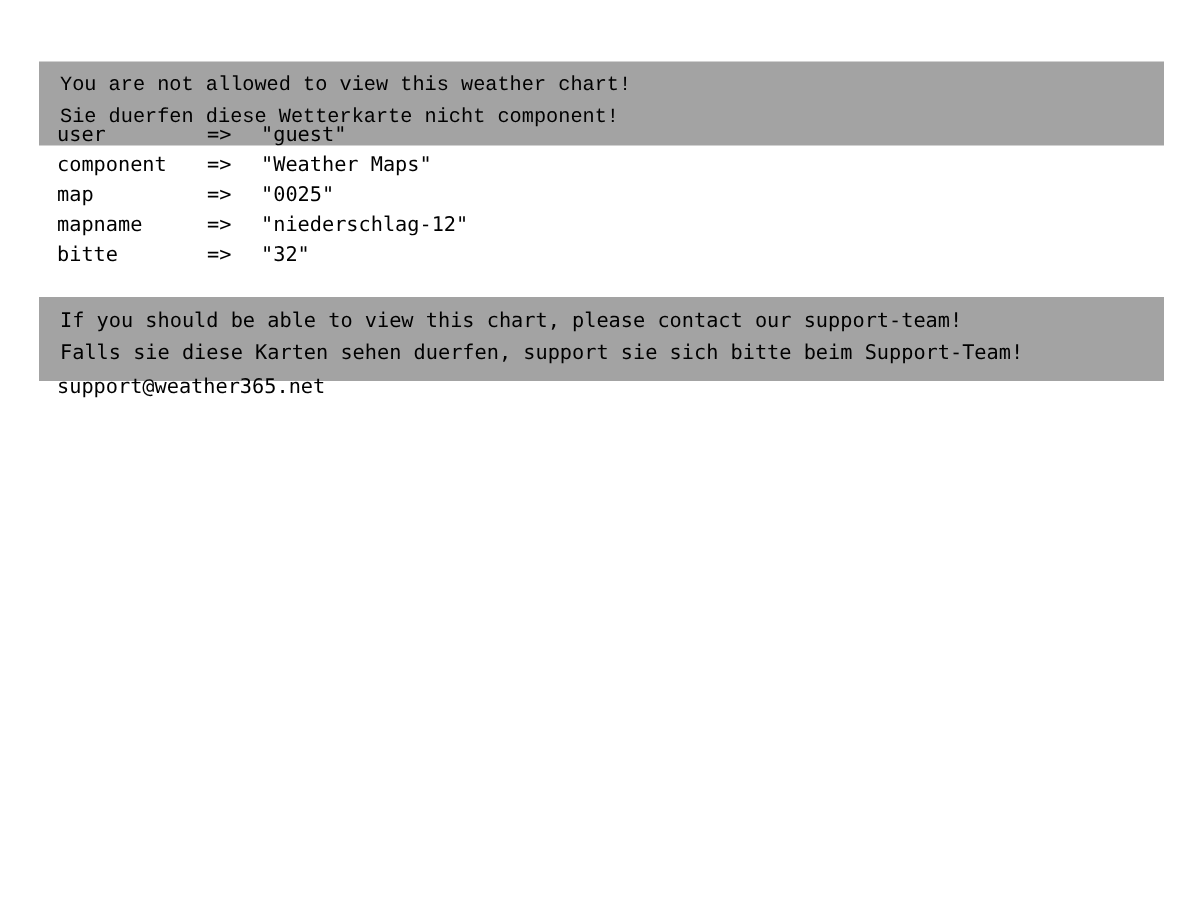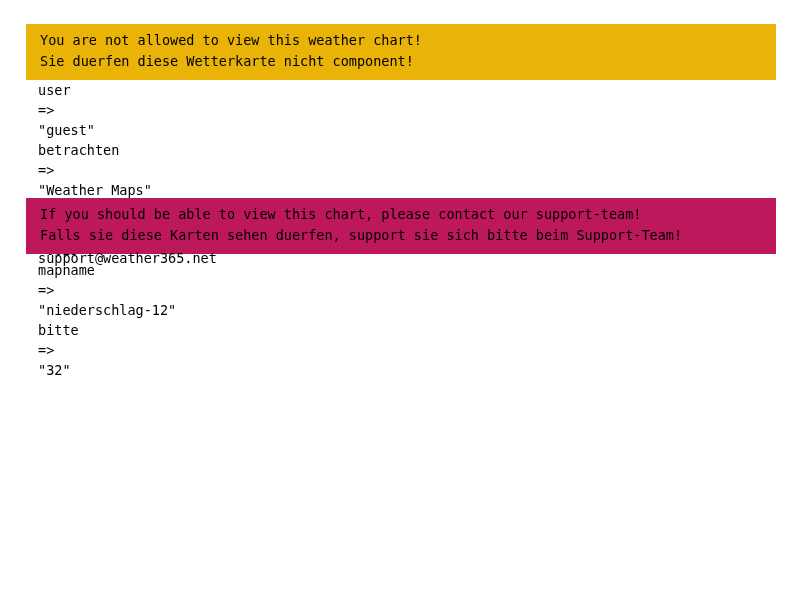--- a/index.html
+++ b/index.html
@@ -21,41 +21,41 @@
     height: 600px;
   }
   .banner {
     position: absolute;
     left: 26px;
     width: 750px;
     box-sizing: border-box;
     padding: 6px 14px 8px 14px;
   }
   .banner-error {
-    top: 24px;
-    background: #eab308;
+    top: 41px;
+    background: #a3a3a3;
+    font-family: Liberation Mono, monospace;
   }
   .banner-ok {
     top: 198px;
-    background: #be185d;
+    background: #a3a3a3;
   }
   .banner-line {
     line-height: 21px;
     white-space: pre;
   }
   .params {
     position: absolute;
     left: 38px;
     top: 80px;
   }
   .param-row {
     display: flex;
     line-height: 20px;
     white-space: pre;
-    flex-direction: column;
   }
   .param-key {
     width: 100px;
   }
   .param-arrow {
     width: 36px;
   }
   .param-val {
     white-space: pre;
   }
@@ -80,21 +80,21 @@
     <div class="banner-line">Sie duerfen diese Wetterkarte nicht component!</div>
   </div>
 
   <div class="params">
     <div class="param-row">
       <span class="param-key">user</span>
       <span class="param-arrow">=&gt;</span>
       <span class="param-val">"guest"</span>
     </div>
     <div class="param-row">
-      <span class="param-key">betrachten</span>
+      <span class="param-key">component</span>
       <span class="param-arrow">=&gt;</span>
       <span class="param-val">"Weather Maps"</span>
     </div>
     <div class="param-row">
       <span class="param-key">map</span>
       <span class="param-arrow">=&gt;</span>
       <span class="param-val">"0025"</span>
     </div>
     <div class="param-row">
       <span class="param-key">mapname</span>

